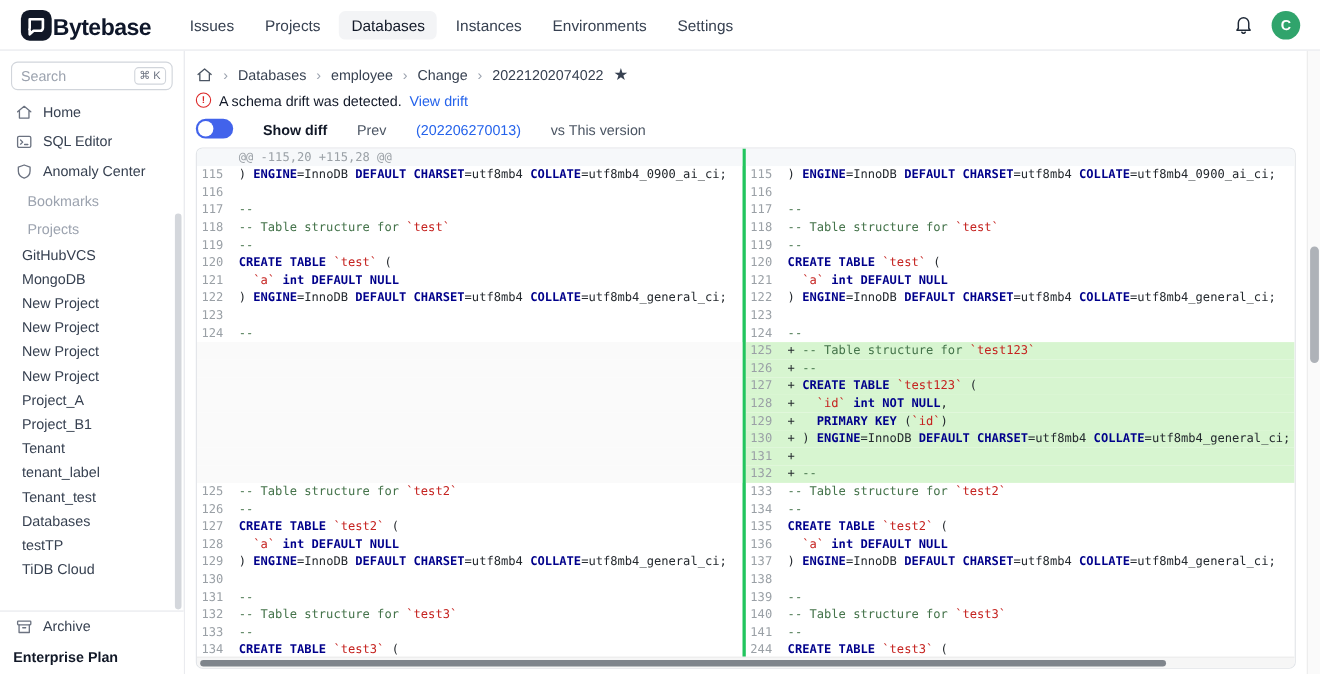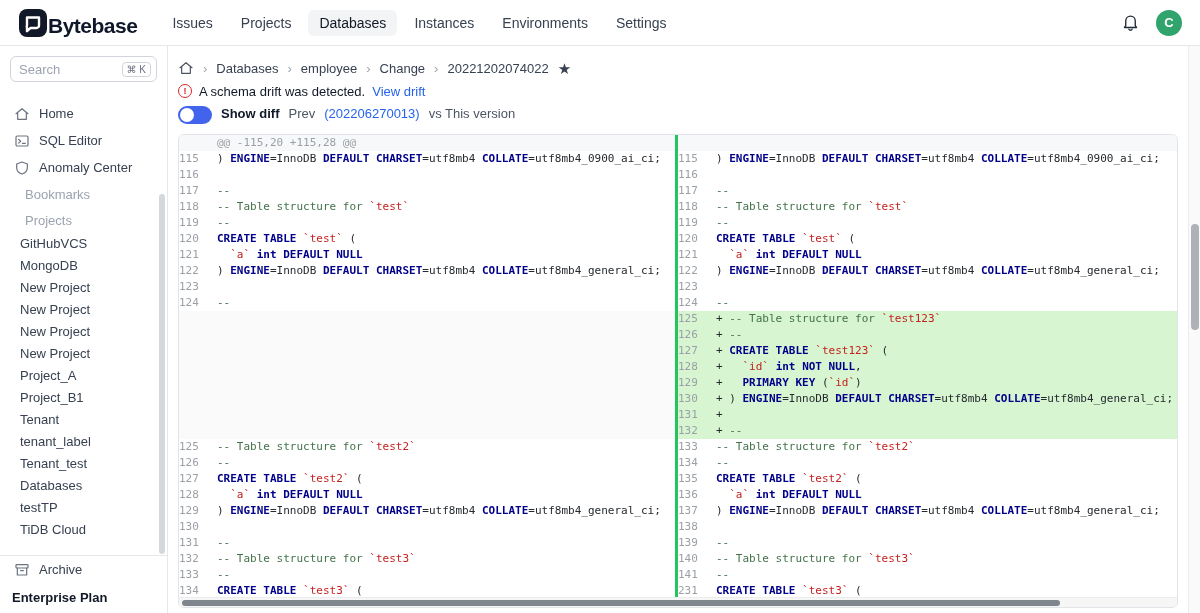--- a/index.html
+++ b/index.html
@@ -11,52 +11,52 @@
 .logo{display:flex;align-items:flex-end;gap:0;cursor:pointer}
 .logo-text{font-size:21px;font-weight:bold;letter-spacing:-0.5px;color:#0f172a}
 .main-nav{display:flex;align-items:center;gap:6px;margin-left:24px}
 .nav-item{font-size:14px;color:#374151;padding:5px 11px;border-radius:6px;cursor:pointer;white-space:nowrap}
 .nav-item.active{background:#f3f4f6;color:#111827}
 .header-right{margin-left:auto;display:flex;align-items:center;gap:16px}
 .bell{cursor:pointer}
 .avatar{width:26px;height:26px;border-radius:50%;background:var(--avatar);color:#fff;font-size:13px;font-weight:bold;display:flex;align-items:center;justify-content:center;cursor:pointer}
 
 .sidebar{position:absolute;top:46px;left:0;width:168px;height:567px;border-right:1px solid #e5e7eb;background:#fff;padding-top:10px}
-.search-box{margin:0 10px 18px 10px;height:26px;border:1px solid #d1d5db;border-radius:6px;display:flex;align-items:center;padding:0 5px 0 8px;cursor:text}
+.search-box{margin:0 10px 6px 10px;height:26px;border:1px solid #d1d5db;border-radius:6px;display:flex;align-items:center;padding:0 5px 0 8px;cursor:text}
 .search-box input{border:none;outline:none;width:84px;font-size:13px;color:#374151;font-family:inherit;background:transparent}
 .search-box input::placeholder{color:#9ca3af}
 .kbd{font-size:10px;color:#6b7280;border:1px solid #d1d5db;border-radius:4px;padding:1px 4px;margin-left:auto;white-space:nowrap}
 .side-item{height:27px;display:flex;align-items:center;gap:9px;padding:0 10px 0 14px;font-size:13px;color:#374151;cursor:pointer}
 .sicon{width:16px;height:16px;flex:none}
 .section-label{height:26px;display:flex;align-items:center;padding-left:25px;font-size:13px;color:#9ca3af}
 .proj-item{height:22px;line-height:22px;padding:0 10px 0 20px;font-size:13px;color:#374151;white-space:nowrap;overflow:hidden;cursor:pointer}
 .side-bottom{position:absolute;bottom:0;left:0;width:100%;background:#fff;border-top:1px solid #e5e7eb}
 .plan{height:30px;line-height:30px;padding-left:12px;font-weight:bold;font-size:13px;color:#111827}
 .side-scroll{position:absolute;top:148px;right:2px;width:6px;height:360px;background:#d4d7dc;border-radius:3px;cursor:pointer}
 
 .main{position:absolute;top:46px;left:168px;width:1020px;height:567px;padding:12px 10px 0 10px}
 .crumbs{display:flex;align-items:center;gap:9px;font-size:13px;color:#374151;height:20px;margin-bottom:4px}
 .crumb{font-weight:500;cursor:pointer;color:#374151;text-decoration:none}
 .sep{color:#9ca3af}
 .star{color:#374151;font-size:15px;cursor:pointer;line-height:1}
 .alert-row{display:flex;align-items:center;gap:7px;height:18px;margin-bottom:6px;font-size:13px;color:#111827}
 .alert-icon{width:14px;height:14px;flex:none;border:1.5px solid var(--alert);border-radius:50%;color:var(--alert);font-size:9px;font-weight:bold;display:flex;align-items:center;justify-content:center}
 .link{color:var(--link);cursor:pointer;text-decoration:none}
-.toolbar{display:flex;align-items:flex-start;gap:9px;height:20px;margin-bottom:8px;font-size:13px}
+.toolbar{display:flex;align-items:flex-end;gap:27px;height:20px;margin-bottom:8px;font-size:13px}
 .toggle{width:34px;height:18px;border-radius:9px;background:var(--accent);position:relative;cursor:pointer;flex:none}
 .knob{position:absolute;top:2px;left:2px;width:14px;height:14px;border-radius:50%;background:#fff}
 .toggle-label{font-weight:bold;color:#111827}
 .muted{color:#4b5563}
 
 .diff-panel{border:1px solid #e1e4e8;border-radius:6px;height:474px;position:relative;overflow:hidden;background:#fff}
 .diff-cols{display:flex;height:464px}
 .col{width:50%;overflow:hidden}
 .col.left{border-right:3px solid #22c55e}
 .row{display:flex;height:16px;font-family:"DejaVu Sans Mono",monospace;font-size:11px;line-height:16px;white-space:pre}
-.gut{width:30px;flex:none;text-align:left;padding-right:6px;color:#9aa0a6}
+.gut{width:30px;flex:none;text-align:right;padding-right:6px;color:#9aa0a6}
 .code{flex:1;padding-left:8px;overflow:hidden}
 .row.hunk{background:#f6f8fa}
 .row.sp{background:#fafafa}
 .row.a{background:var(--add_bg)}
 .t-p{color:#24292e}
 .t-k{color:var(--keyword);font-weight:bold}
 .t-s{color:var(--string)}
 .t-c{color:var(--comment)}
 .t-h{color:#9aa0a6}
 .hscroll{position:absolute;bottom:0;left:0;right:0;height:10px;background:#f6f6f6;border-top:1px solid #ececec}
@@ -239,21 +239,21 @@
           <div class="row a"><span class="gut">132</span><span class="code"><span class="t-p">+ </span><span class="t-c">--</span></span></div>
           <div class="row n"><span class="gut">133</span><span class="code"><span class="t-c">-- Table structure for </span><span class="t-s">`test2`</span></span></div>
           <div class="row n"><span class="gut">134</span><span class="code"><span class="t-c">--</span></span></div>
           <div class="row n"><span class="gut">135</span><span class="code"><span class="t-k">CREATE TABLE </span><span class="t-s">`test2`</span><span class="t-p"> (</span></span></div>
           <div class="row n"><span class="gut">136</span><span class="code"><span class="t-p">  </span><span class="t-s">`a`</span><span class="t-p"> </span><span class="t-k">int</span><span class="t-p"> </span><span class="t-k">DEFAULT NULL</span></span></div>
           <div class="row n"><span class="gut">137</span><span class="code"><span class="t-p">) </span><span class="t-k">ENGINE</span><span class="t-p">=InnoDB </span><span class="t-k">DEFAULT</span><span class="t-p"> </span><span class="t-k">CHARSET</span><span class="t-p">=utf8mb4 </span><span class="t-k">COLLATE</span><span class="t-p">=utf8mb4_general_ci;</span></span></div>
           <div class="row n"><span class="gut">138</span><span class="code"></span></div>
           <div class="row n"><span class="gut">139</span><span class="code"><span class="t-c">--</span></span></div>
           <div class="row n"><span class="gut">140</span><span class="code"><span class="t-c">-- Table structure for </span><span class="t-s">`test3`</span></span></div>
           <div class="row n"><span class="gut">141</span><span class="code"><span class="t-c">--</span></span></div>
-          <div class="row n"><span class="gut">231</span><span class="code"><span class="t-k">CREATE TABLE </span><span class="t-s">`test3`</span><span class="t-p"> (</span></span></div>
+          <div class="row n"><span class="gut">244</span><span class="code"><span class="t-k">CREATE TABLE </span><span class="t-s">`test3`</span><span class="t-p"> (</span></span></div>
         </div>
     </div>
     <div class="hscroll">
       <div class="hthumb"></div>
     </div>
   </div>
 </main>
 
 <div class="win-scroll">
   <div class="win-thumb"></div>

